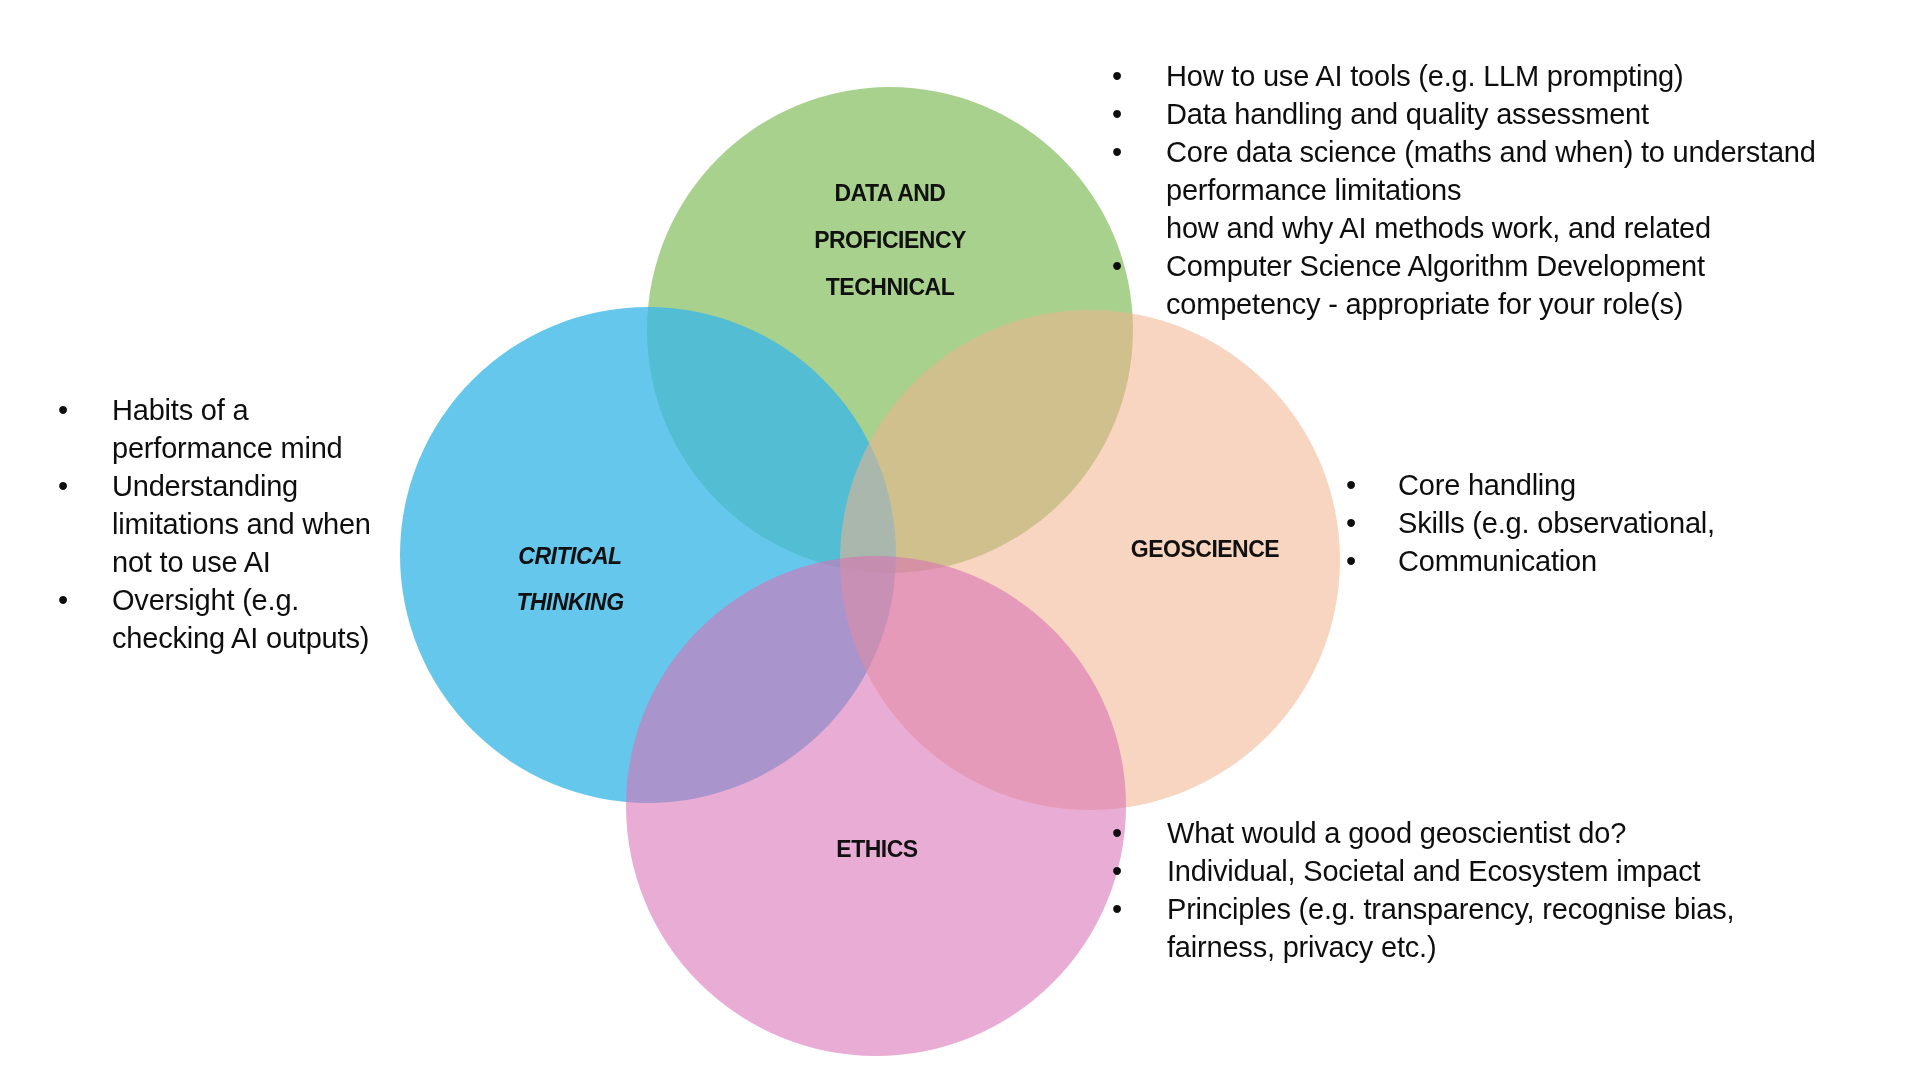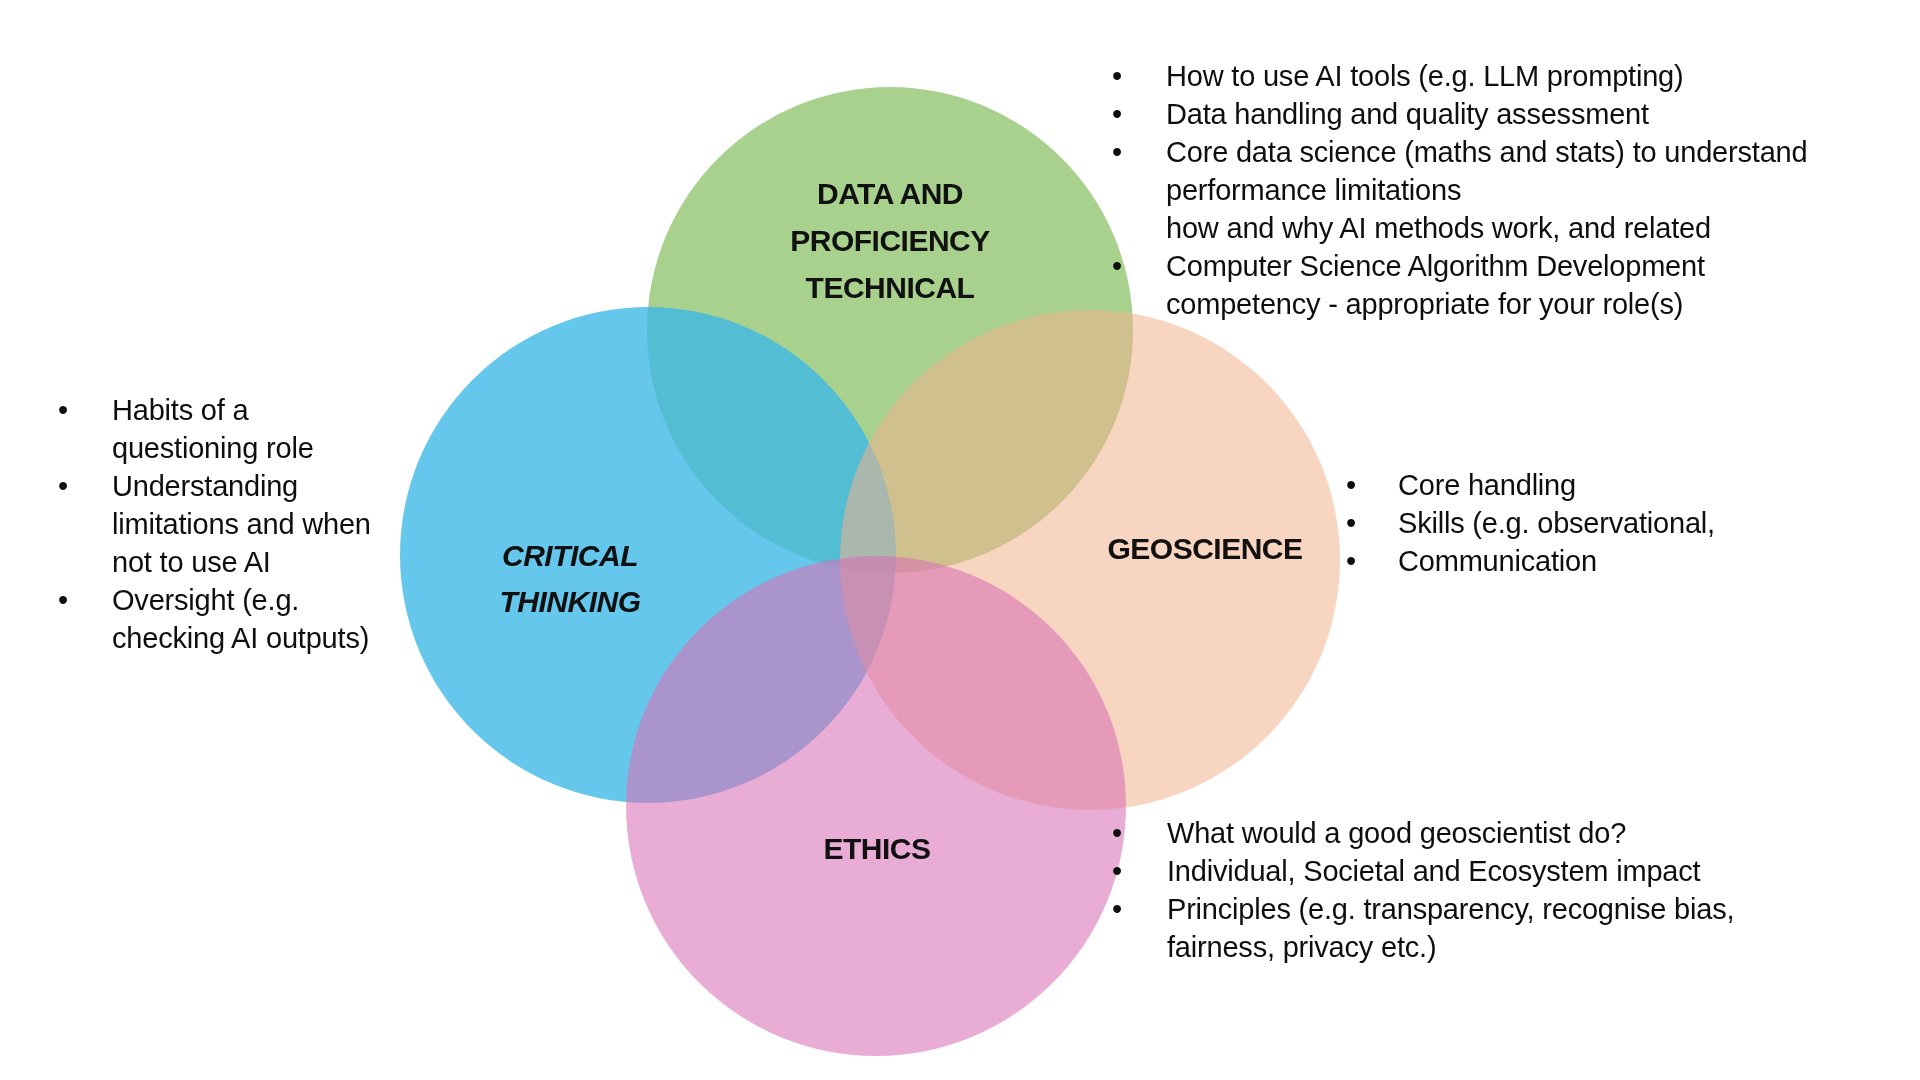--- a/index.html
+++ b/index.html
@@ -34,21 +34,21 @@
     background: rgba(240, 179, 142, 0.55);
   }
   .circle.ethics {
     left: 626px; top: 556px; width: 500px; height: 500px;
     background: rgba(217, 112, 181, 0.58);
   }
   .circle-label {
     position: absolute;
     text-align: center;
     font-weight: 700;
-    font-size: 30px;
+    font-size: 23px;
     letter-spacing: -0.5px;
     color: #111111;
     white-space: nowrap;
   }
   .circle-label .line { display: block; }
   .label-tech      { left: 640px;  top: 170px; width: 500px; line-height: 47px; }
   .label-critical  { left: 370px;  top: 533px; width: 400px; line-height: 46px; font-style: italic; }
   .label-geoscience{ left: 1005px; top: 526px; width: 400px; line-height: 46px; }
   .label-ethics    { left: 677px;  top: 826px; width: 400px; line-height: 46px; }
 
@@ -106,21 +106,21 @@
         <span class="t">How to use AI tools (e.g. LLM prompting)</span>
       </div>
 
       <div class="row">
         <span class="marker">•</span>
         <span class="t">Data handling and quality assessment</span>
       </div>
 
       <div class="row">
         <span class="marker">•</span>
-        <span class="t">Core data science (maths and stats) to understand</span>
+        <span class="t">Core data science (maths and when) to understand</span>
       </div>
 
       <div class="row">
         <span class="marker"></span>
         <span class="t">performance limitations</span>
       </div>
 
       <div class="row">
         <span class="marker"></span>
         <span class="t">how and why AI methods work, and related</span>
@@ -139,21 +139,21 @@
 
   <div class="bullet-block block-critical">
 
       <div class="row">
         <span class="marker">•</span>
         <span class="t">Habits of a</span>
       </div>
 
       <div class="row">
         <span class="marker"></span>
-        <span class="t">questioning role</span>
+        <span class="t">performance mind</span>
       </div>
 
       <div class="row">
         <span class="marker">•</span>
         <span class="t">Understanding</span>
       </div>
 
       <div class="row">
         <span class="marker"></span>
         <span class="t">limitations and when</span>

